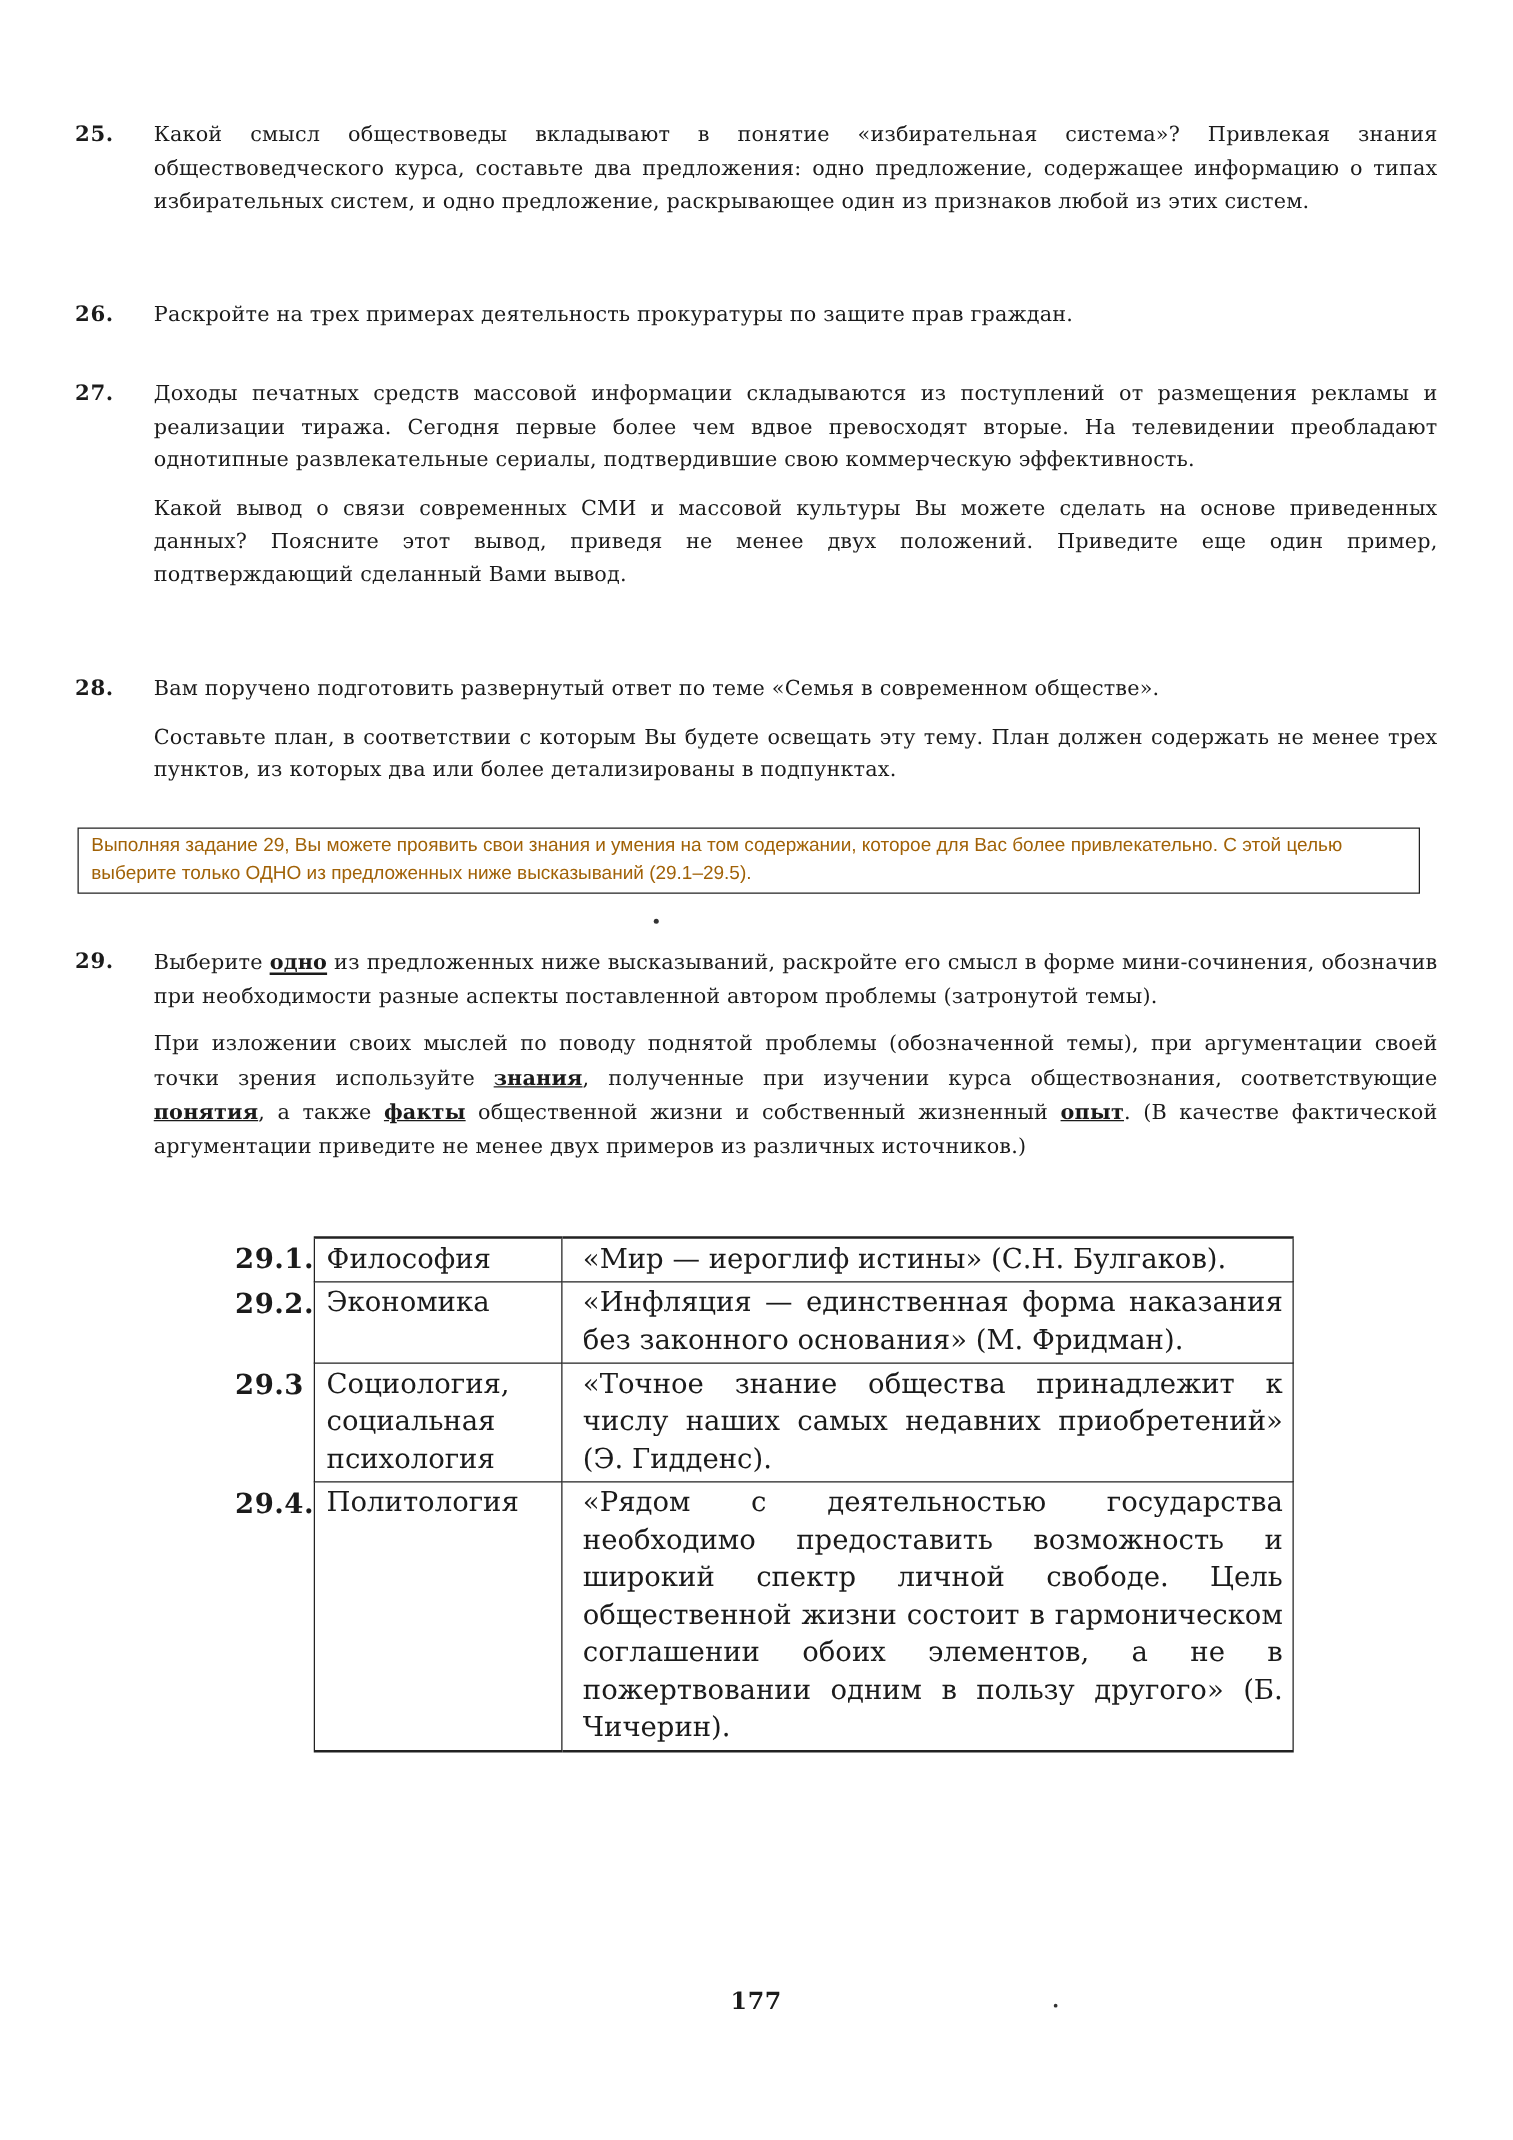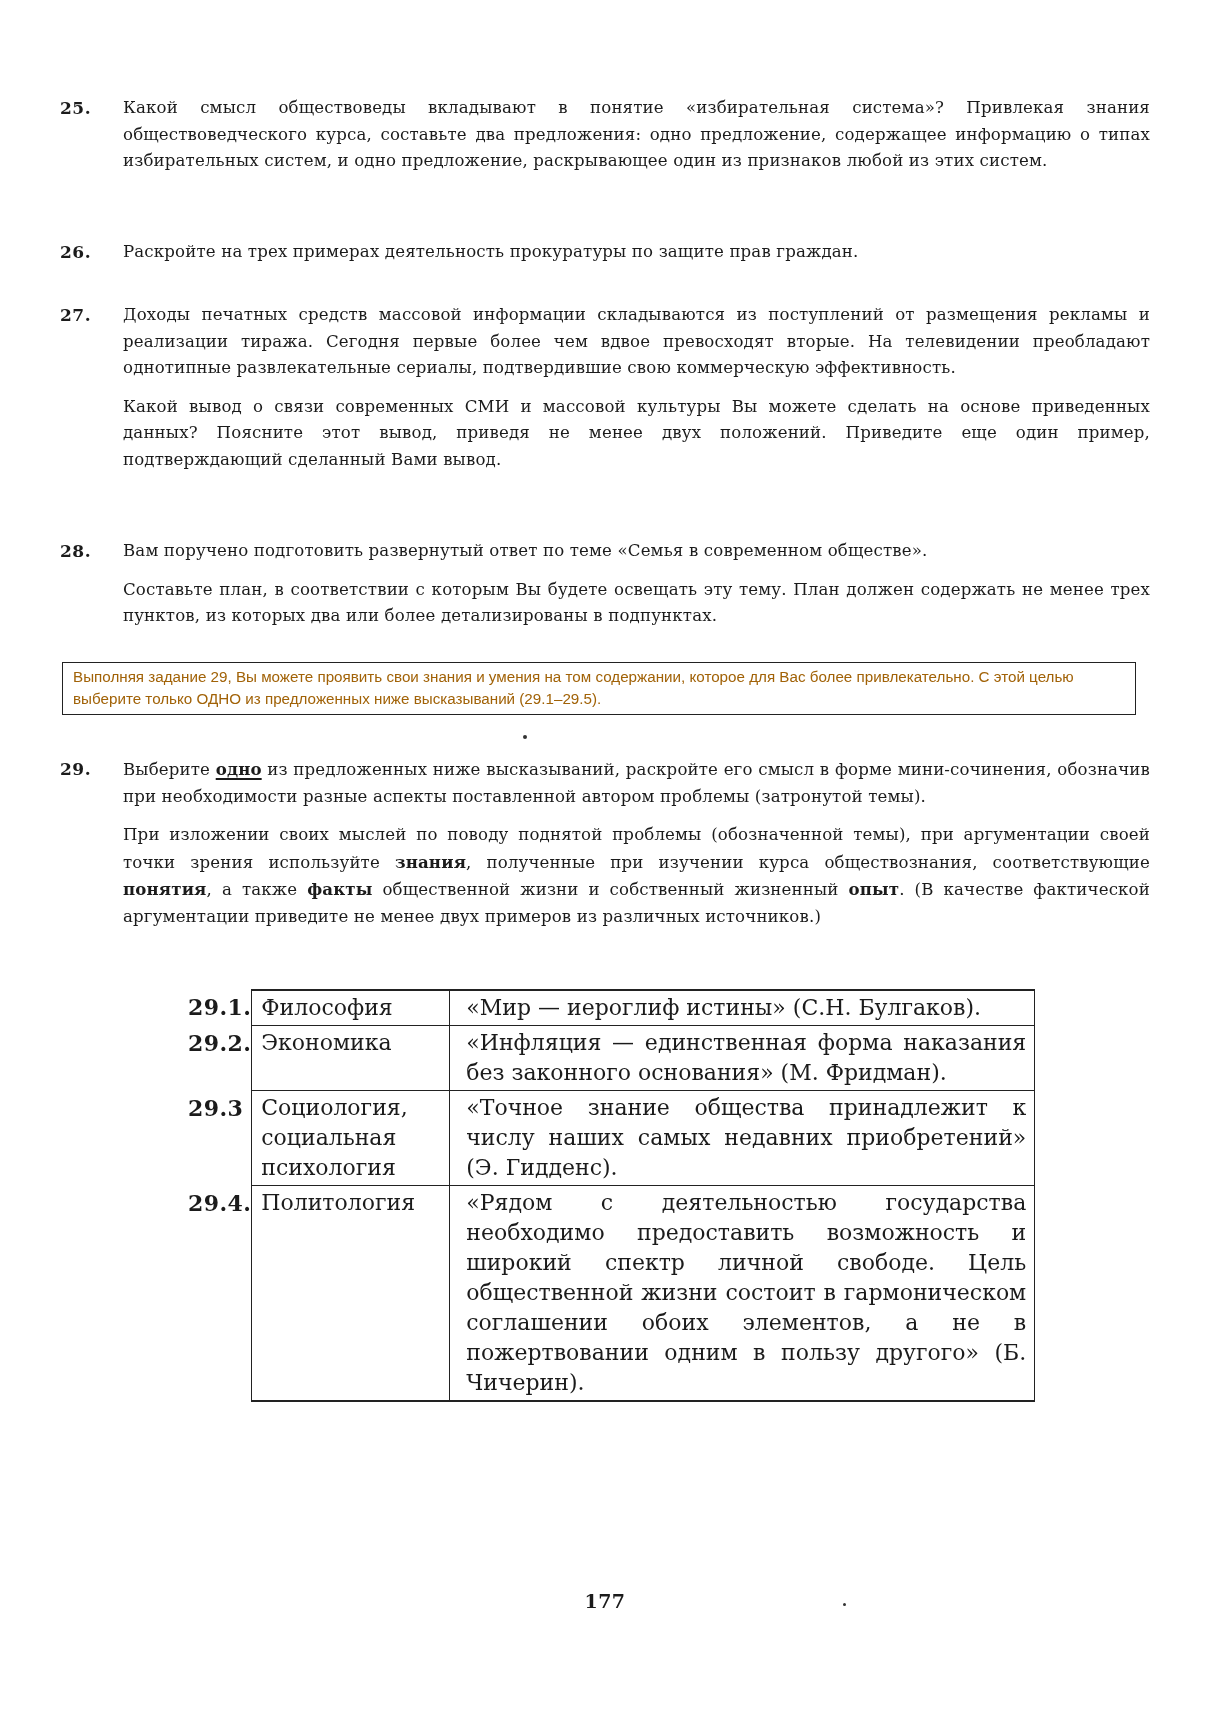--- a/index.html
+++ b/index.html
@@ -43,21 +43,21 @@
     .para {
       font-size: 16.6px;
       line-height: 26.5px;
       text-align: justify;
       margin: 0;
       letter-spacing: 0.15px;
     }
     .para + .para {
       margin-top: 12px;
     }
-    .para b { font-weight: bold; }
+    .para b { font-weight: bold; text-decoration: underline; }
     .u { text-decoration: underline; font-weight: bold; text-decoration-thickness: 2px; text-underline-offset: 3px; }
 
     #q25 { top: 95px; }
     #q26 { top: 239px; }
     #q27 { top: 302px; }
     #q28 { top: 538px; }
     #q29 { top: 756px; }
 
     .notice {
       position: absolute;

